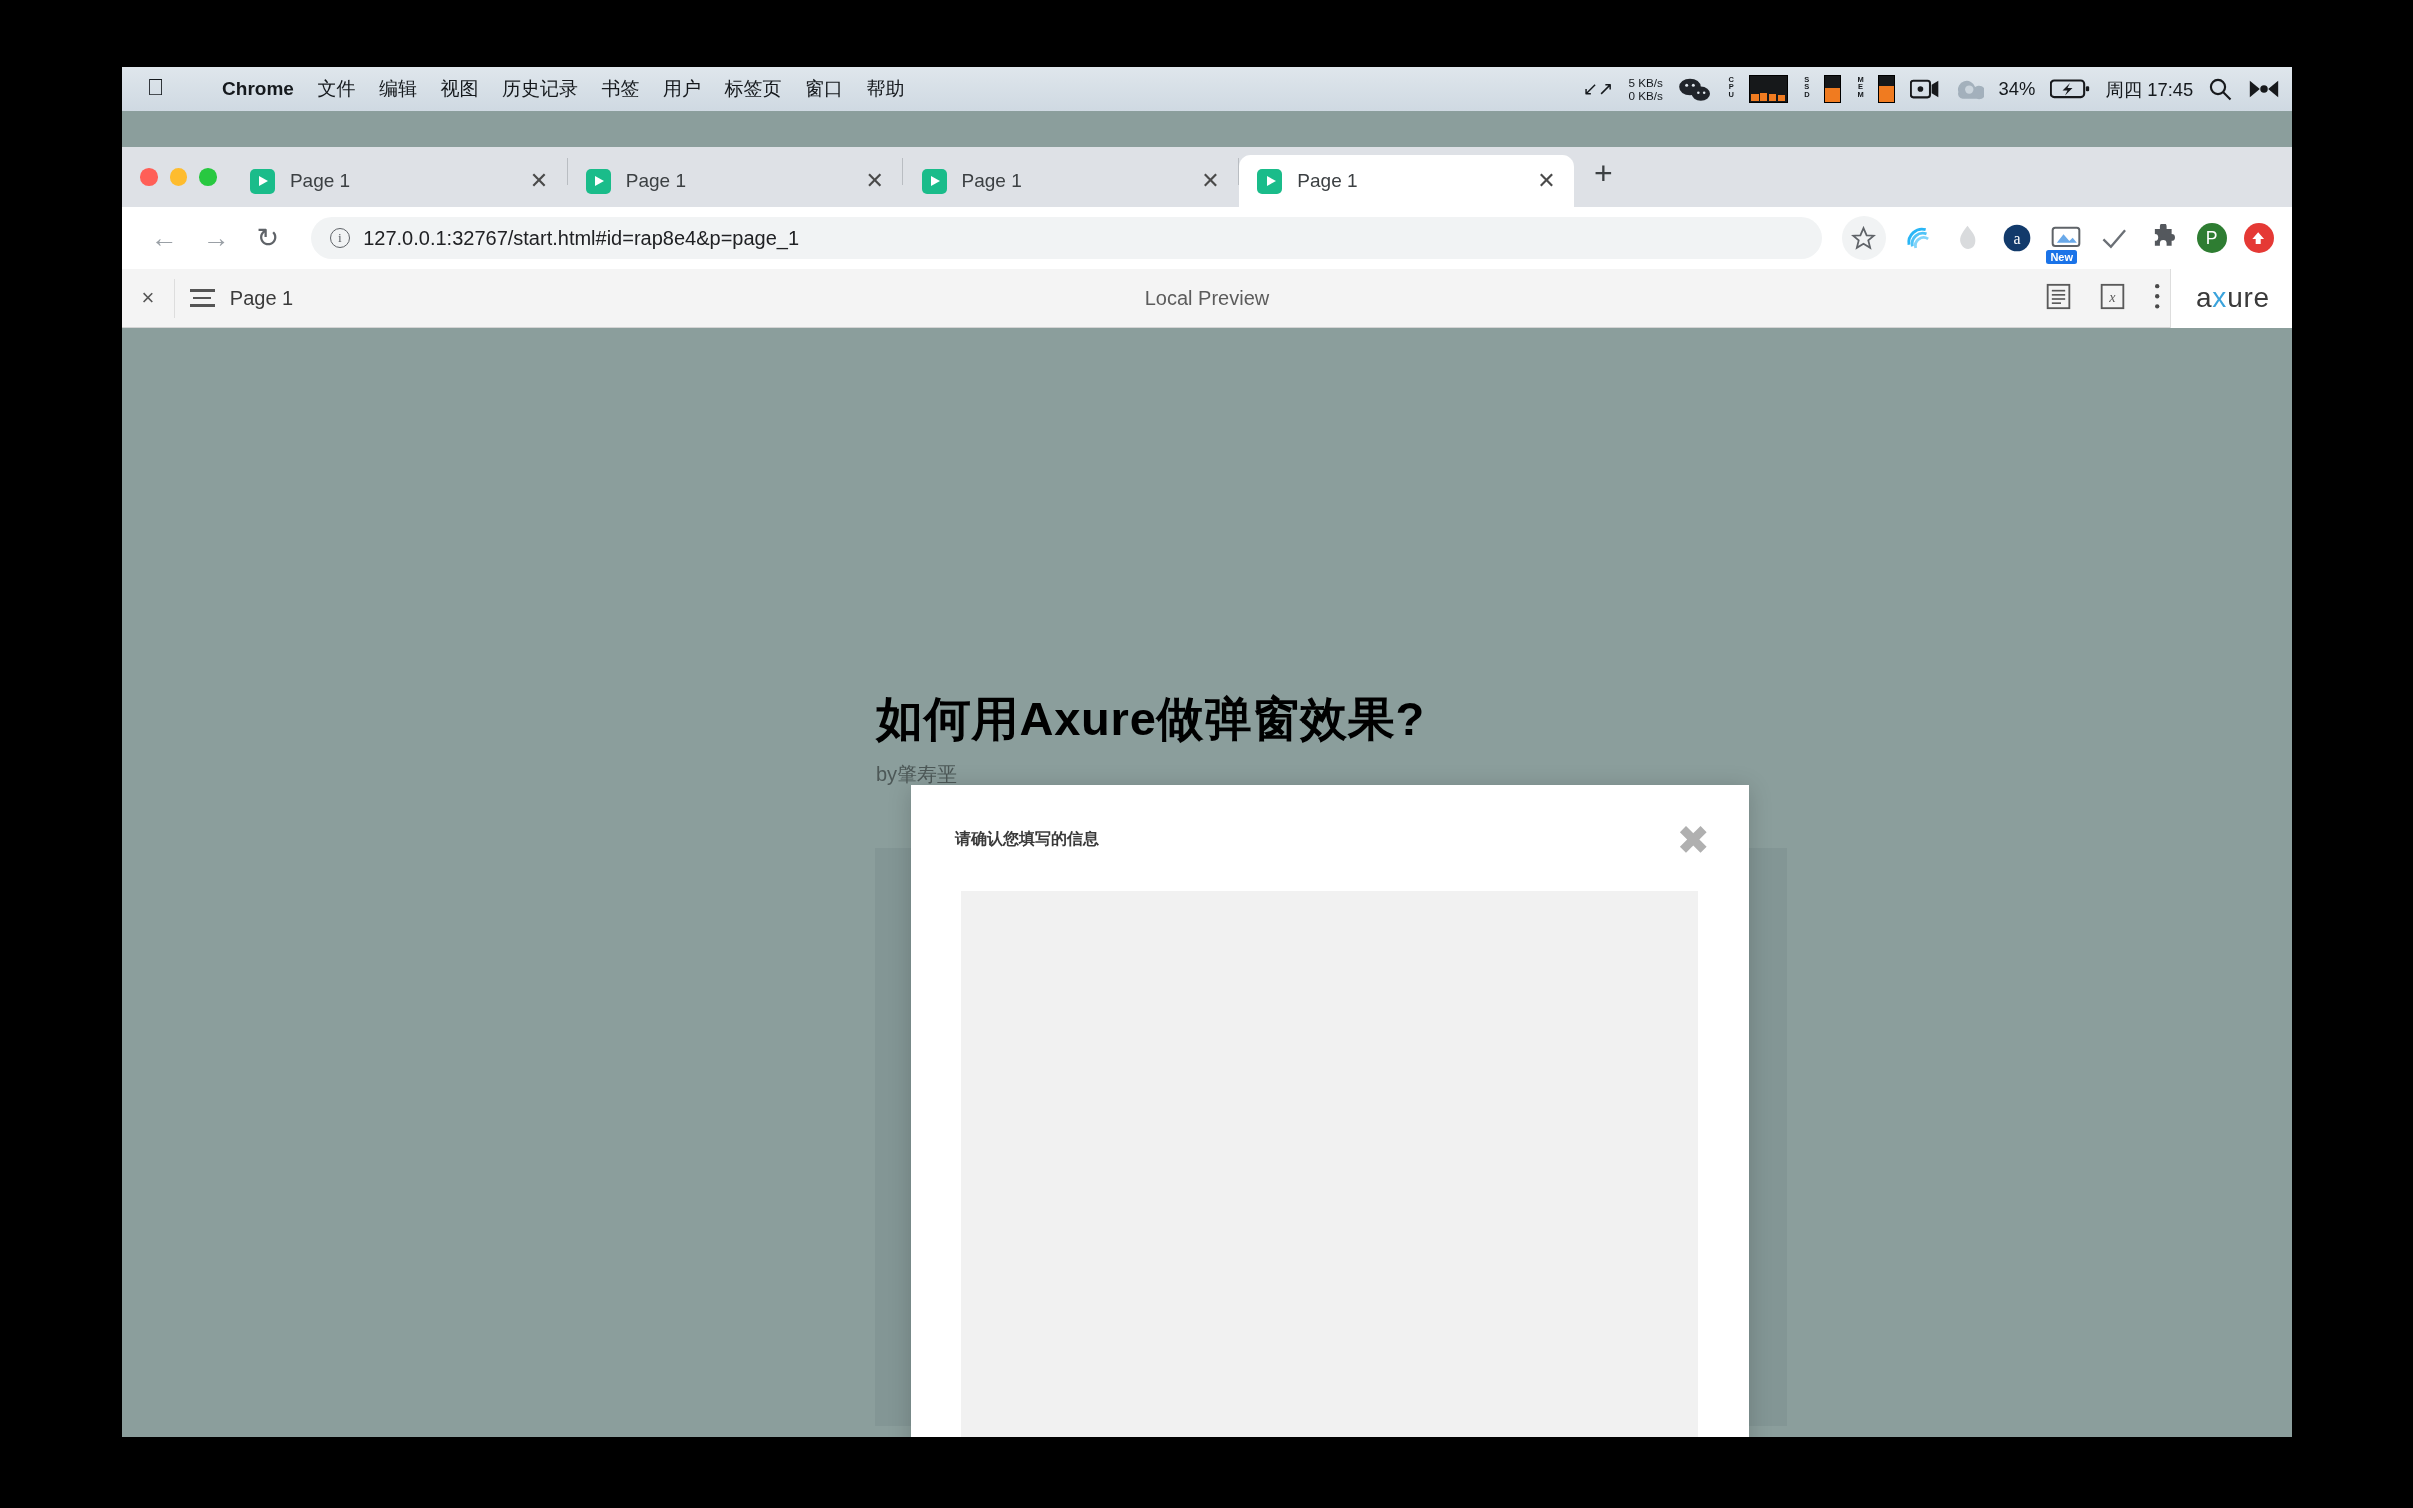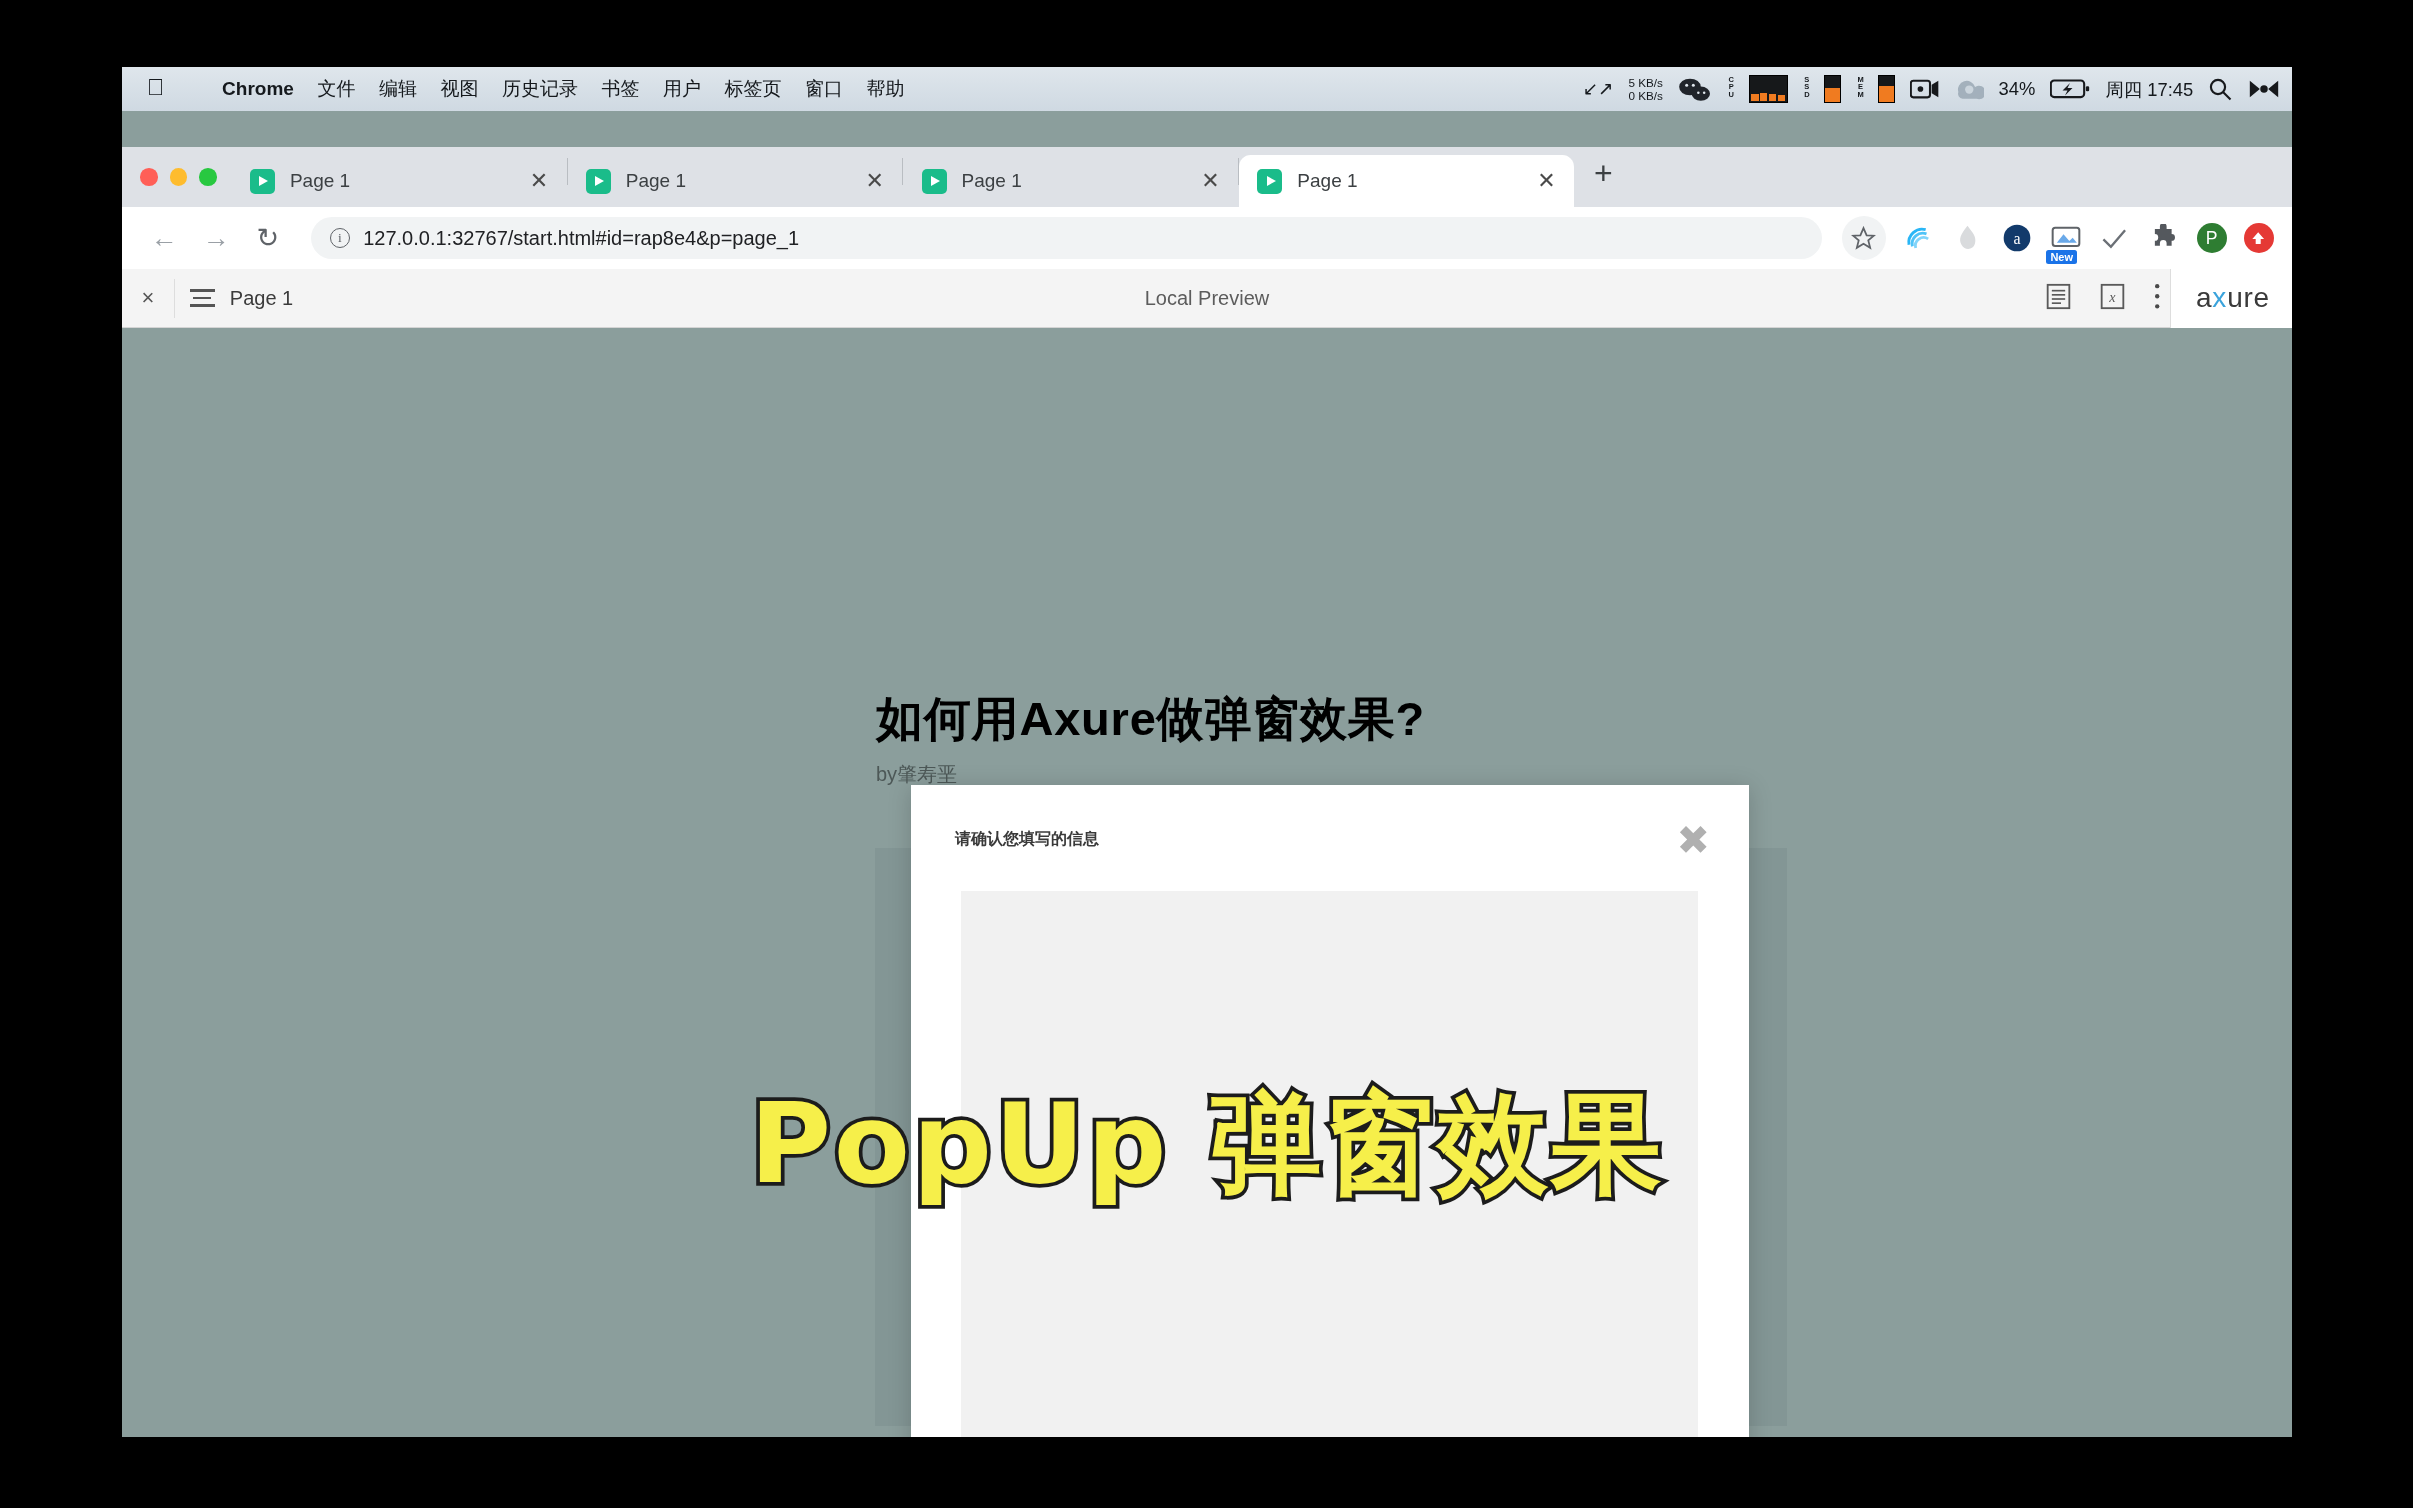--- a/index.html
+++ b/index.html
@@ -440,18 +440,17 @@
       <div id="page-byline">by肇寿垩</div>
       <div id="content-box"></div>
 
       <div id="modal">
         <div id="modal-title">请确认您填写的信息</div>
         <div id="modal-close">✖</div>
         <div id="modal-body"></div>
 
       </div>
 
-      <div id="overlay-text">PopUp 弹窗效果</div>
 
     </div>
   </div>
 </div>
 
 
 </body></html>

